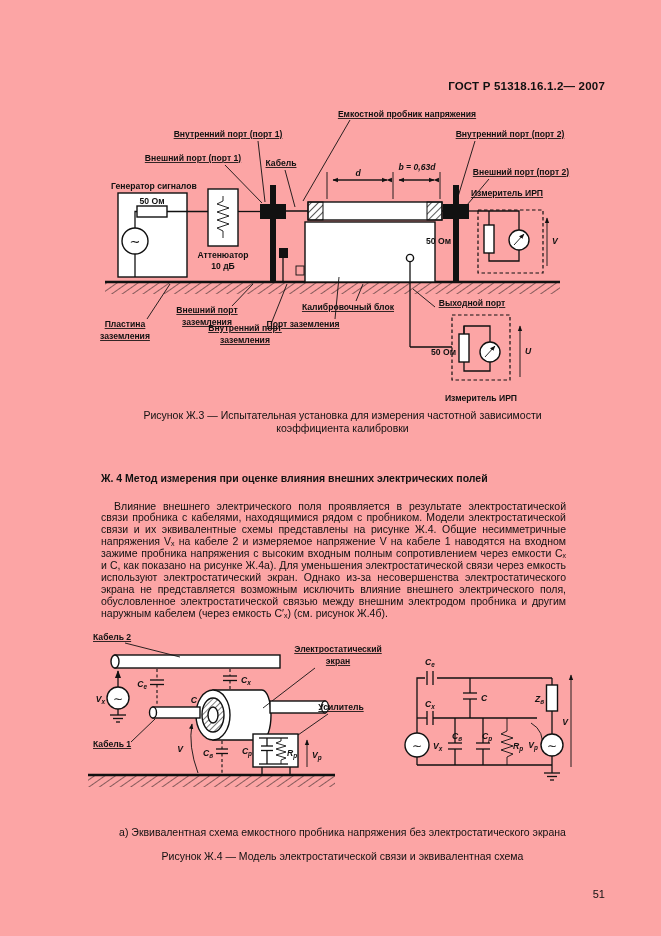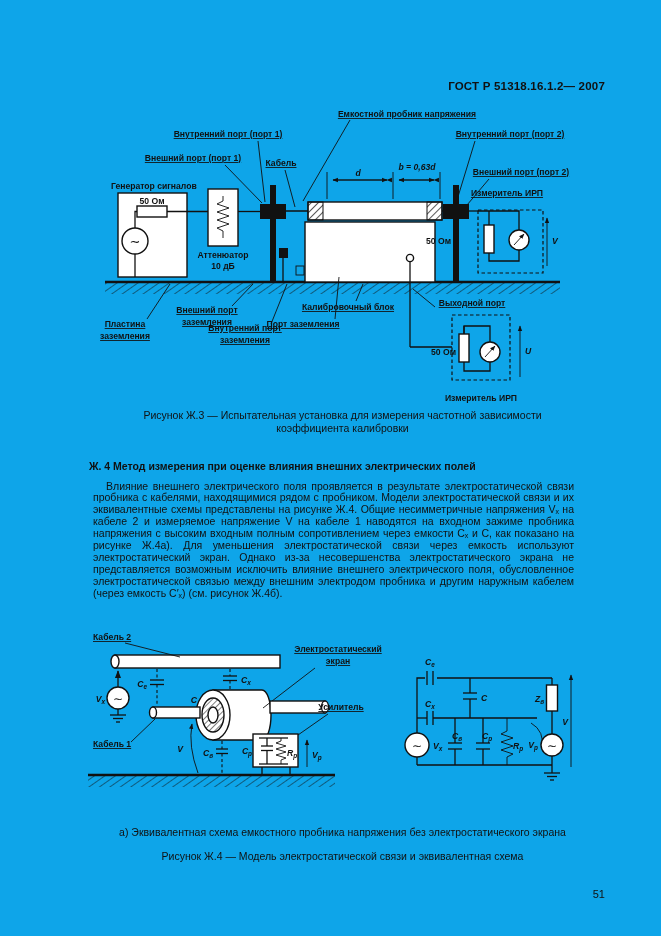--- a/index.html
+++ b/index.html
@@ -1,22 +1,22 @@
 <!DOCTYPE html>
 <html><head>
 <meta charset="utf-8">
 <style>
   html,body{margin:0;padding:0;background:#e8e8e8;}
-  .page{position:relative;width:661px;height:936px;background:#0ea5e9;margin:0 auto;
+  .page{position:relative;width:661px;height:936px;background:#fca5a5;margin:0 auto;
         font-family:"Liberation Sans",sans-serif;color:#111;overflow:hidden;}
   .doc-code{position:absolute;top:80px;right:56px;font-size:11.5px;font-weight:bold;letter-spacing:.2px;}
   .caption{position:absolute;left:12px;width:661px;text-align:center;font-size:10.5px;line-height:13px;}
   .textblock{position:absolute;left:85px;width:497px;font-size:10.5px;line-height:11.9px;text-align:justify;}
-  .textblock h3{margin:4px;font-size:10.5px;line-height:12.5px;}
-  .textblock p{margin:8px;text-indent:13px;}
+  .textblock h3{margin:16px;font-size:10.5px;line-height:12.5px;}
+  .textblock p{margin:16px;text-indent:13px;}
   .page-num{position:absolute;right:56px;top:888px;font-size:11px;}
   svg{position:absolute;overflow:visible;}
   svg text{font-family:"Liberation Sans",sans-serif;fill:#111;}
   .lbl{font-size:8.6px;font-weight:bold;}
   .ul{text-decoration:underline;}
   .sym{font-size:8.6px;font-weight:bold;font-style:italic;}
   .sub{font-size:6.4px;}
   .wire{stroke:#111;stroke-width:1.3;fill:none;}
   .thin{stroke:#111;stroke-width:.9;fill:none;}
   .box{stroke:#111;stroke-width:1.4;fill:#fff;}

